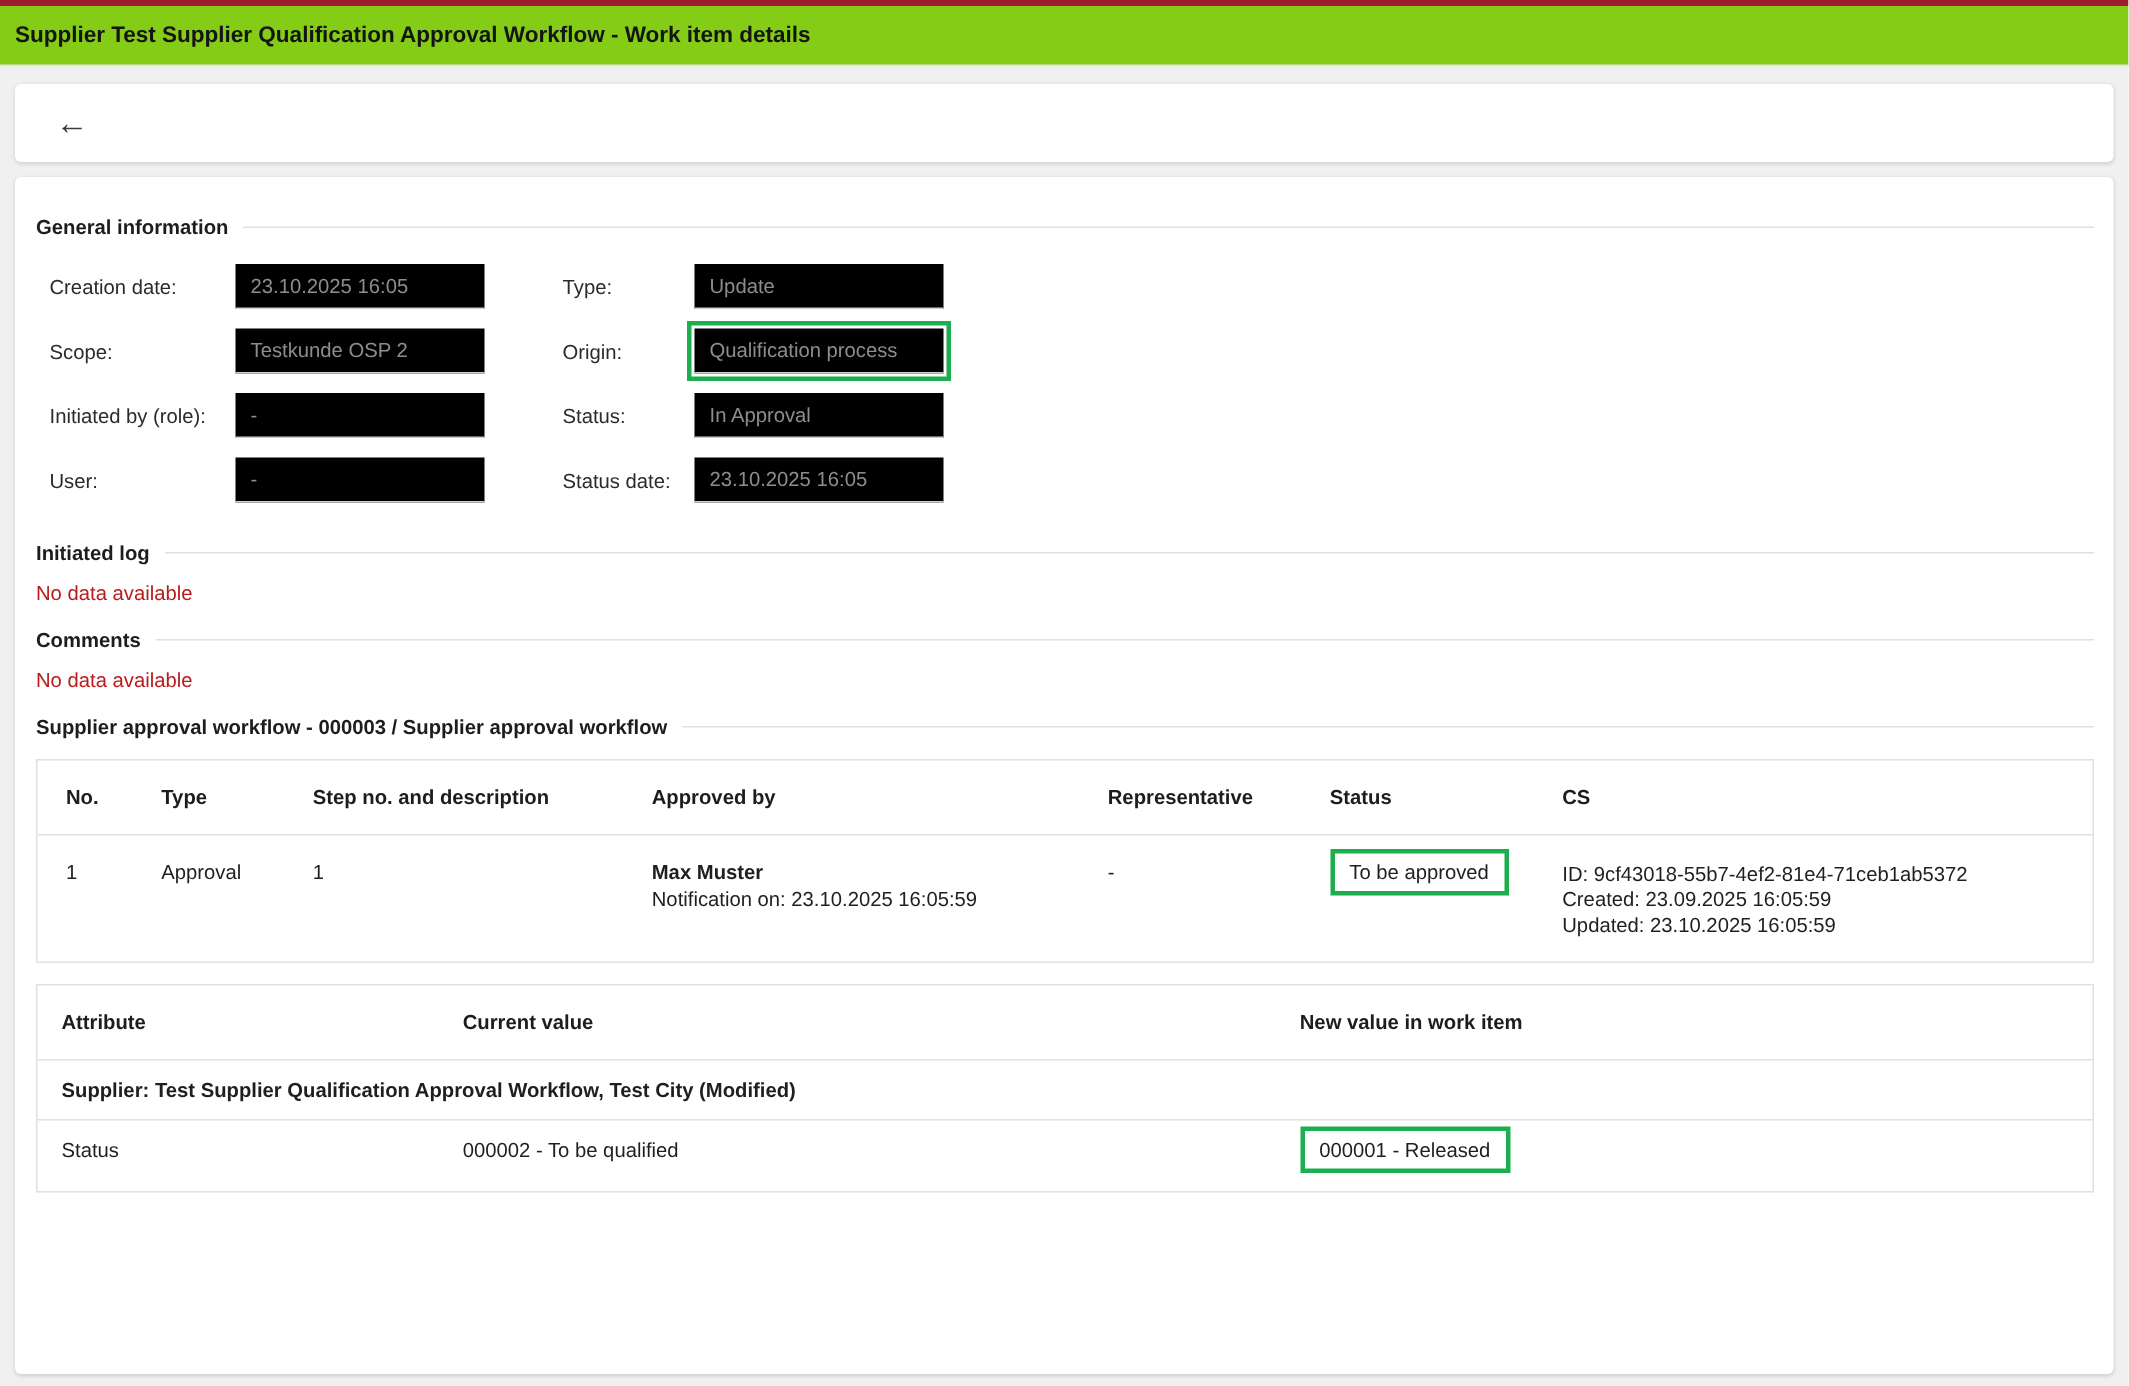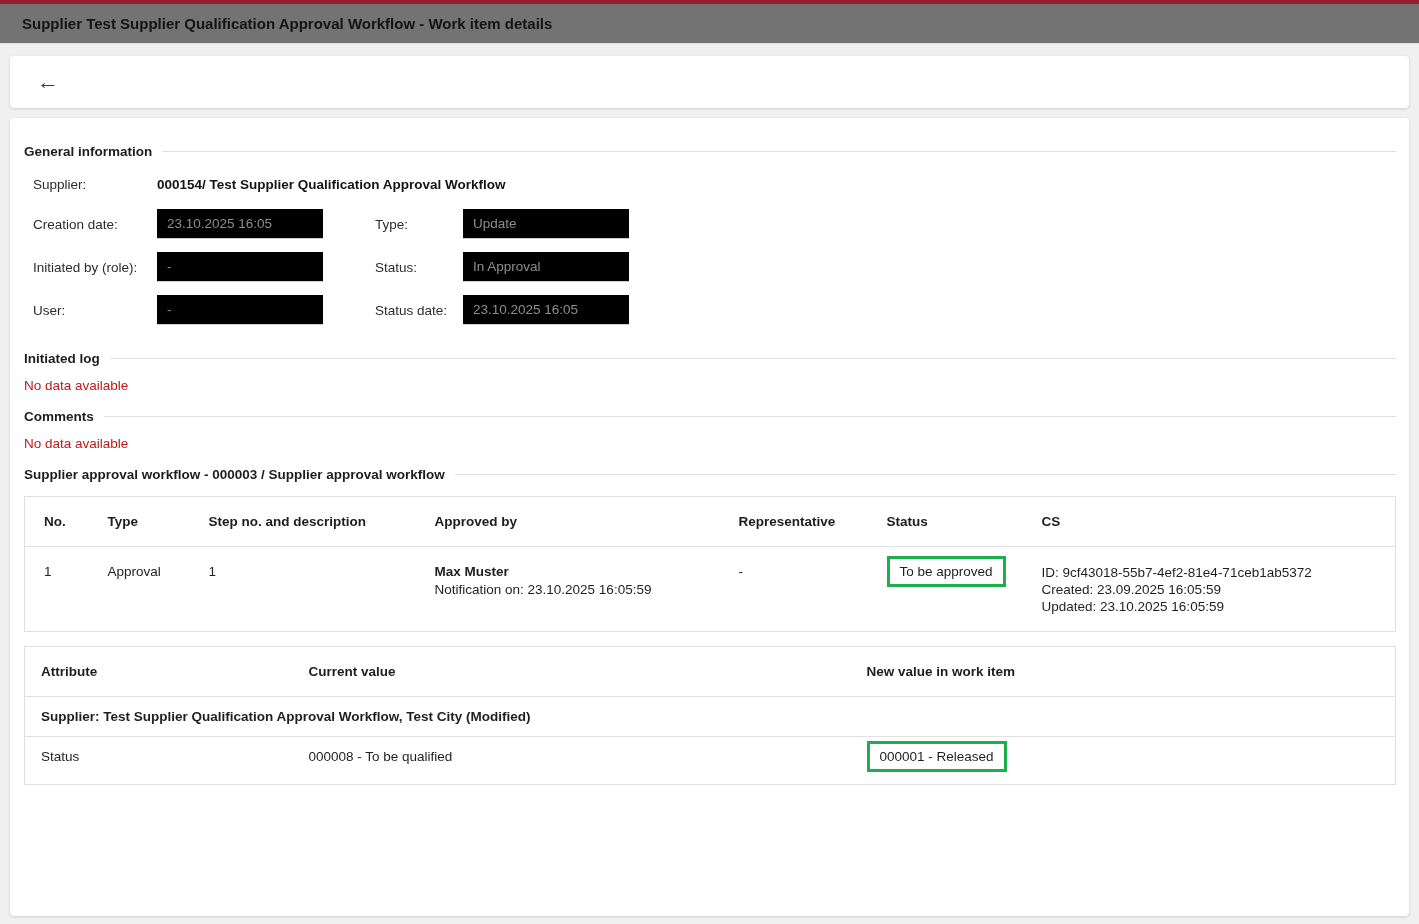--- a/index.html
+++ b/index.html
@@ -9,22 +9,22 @@
     font-size:13.5px;
     color:#212121;
     background:#f0f0f0;
     overflow:hidden;
   }
   .bold { font-weight:bold; }
 
   
   .top-accent { height:4px; background:var(--accent-red,#9b1b30); }
   .app-header {
-    height:40px; background:#737373; display:flex; align-items:center;
-    padding:0 22px; border-bottom:1px solid #e3e3e3;
+    height:40px; background:#84cc16; display:flex; align-items:center;
+    padding:0 10px; border-bottom:1px solid #e3e3e3;
   }
   .page-title { font-size:15px; font-weight:bold; color:#141414; }
 
   .content { padding:12px 10px 8px 10px; }
   .card {
     background:#fff; border-radius:4px;
     box-shadow:0 1px 3px rgba(0,0,0,0.14);
   }
   .toolbar-card { height:52px; display:flex; align-items:center; padding:0 18px; margin-bottom:10px; }
   .back-btn {
@@ -109,34 +109,36 @@
   </div>
 
   <div class="card main-card">
 
     <div class="section-header">
       <span class="section-title">General information</span>
       <span class="section-rule"></span>
     </div>
 
     <div class="general-body">
-      <div class="supplier-row">
-        <span class="f-label">Supplier:</span>
-        <span class="supplier-value">000154/ Test Supplier Qualification Approval Workflow</span>
-      </div>
 
       <div class="fields-grid">
 
         <div class="field-row">
           <span class="f-label fl-1">Creation date:</span>
           <div class="input-box">23.10.2025 16:05</div>
           <span class="f-label fl-2">Type:</span>
           <div class="input-box">Update</div>
         </div>
 
+        <div class="field-row">
+          <span class="f-label fl-1">Scope:</span>
+          <div class="input-box">Testkunde OSP 2</div>
+          <span class="f-label fl-2">Origin:</span>
+          <div class="input-box outlined">Qualification process</div>
+        </div>
 
         <div class="field-row">
           <span class="f-label fl-1">Initiated by (role):</span>
           <div class="input-box">-</div>
           <span class="f-label fl-2">Status:</span>
           <div class="input-box">In Approval</div>
         </div>
 
         <div class="field-row">
           <span class="f-label fl-1">User:</span>
@@ -223,21 +225,21 @@
           <th>Current value</th>
           <th>New value in work item</th>
         </tr>
       </thead>
       <tbody>
         <tr class="group-row">
           <td colspan="3">Supplier: Test Supplier Qualification Approval Workflow, Test City (Modified)</td>
         </tr>
         <tr>
           <td>Status</td>
-          <td>000008 - To be qualified</td>
+          <td>000002 - To be qualified</td>
           <td>
             <span class="green-badge">
               <span>000001 - Released</span>
             </span>
           </td>
         </tr>
       </tbody>
     </table>
 
   </div>

